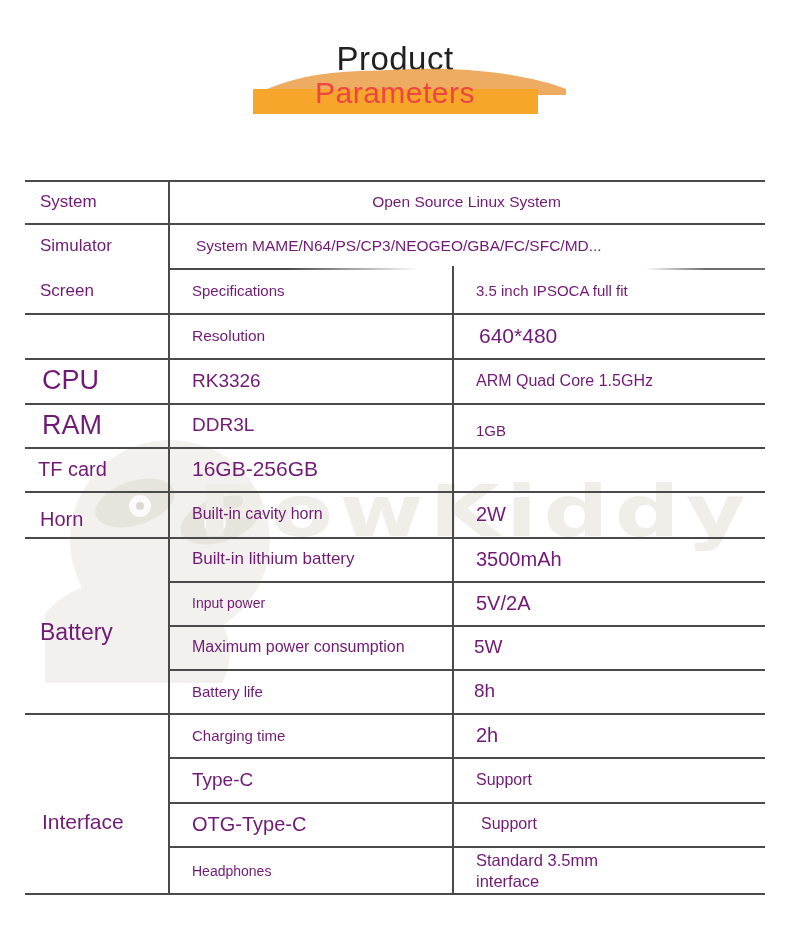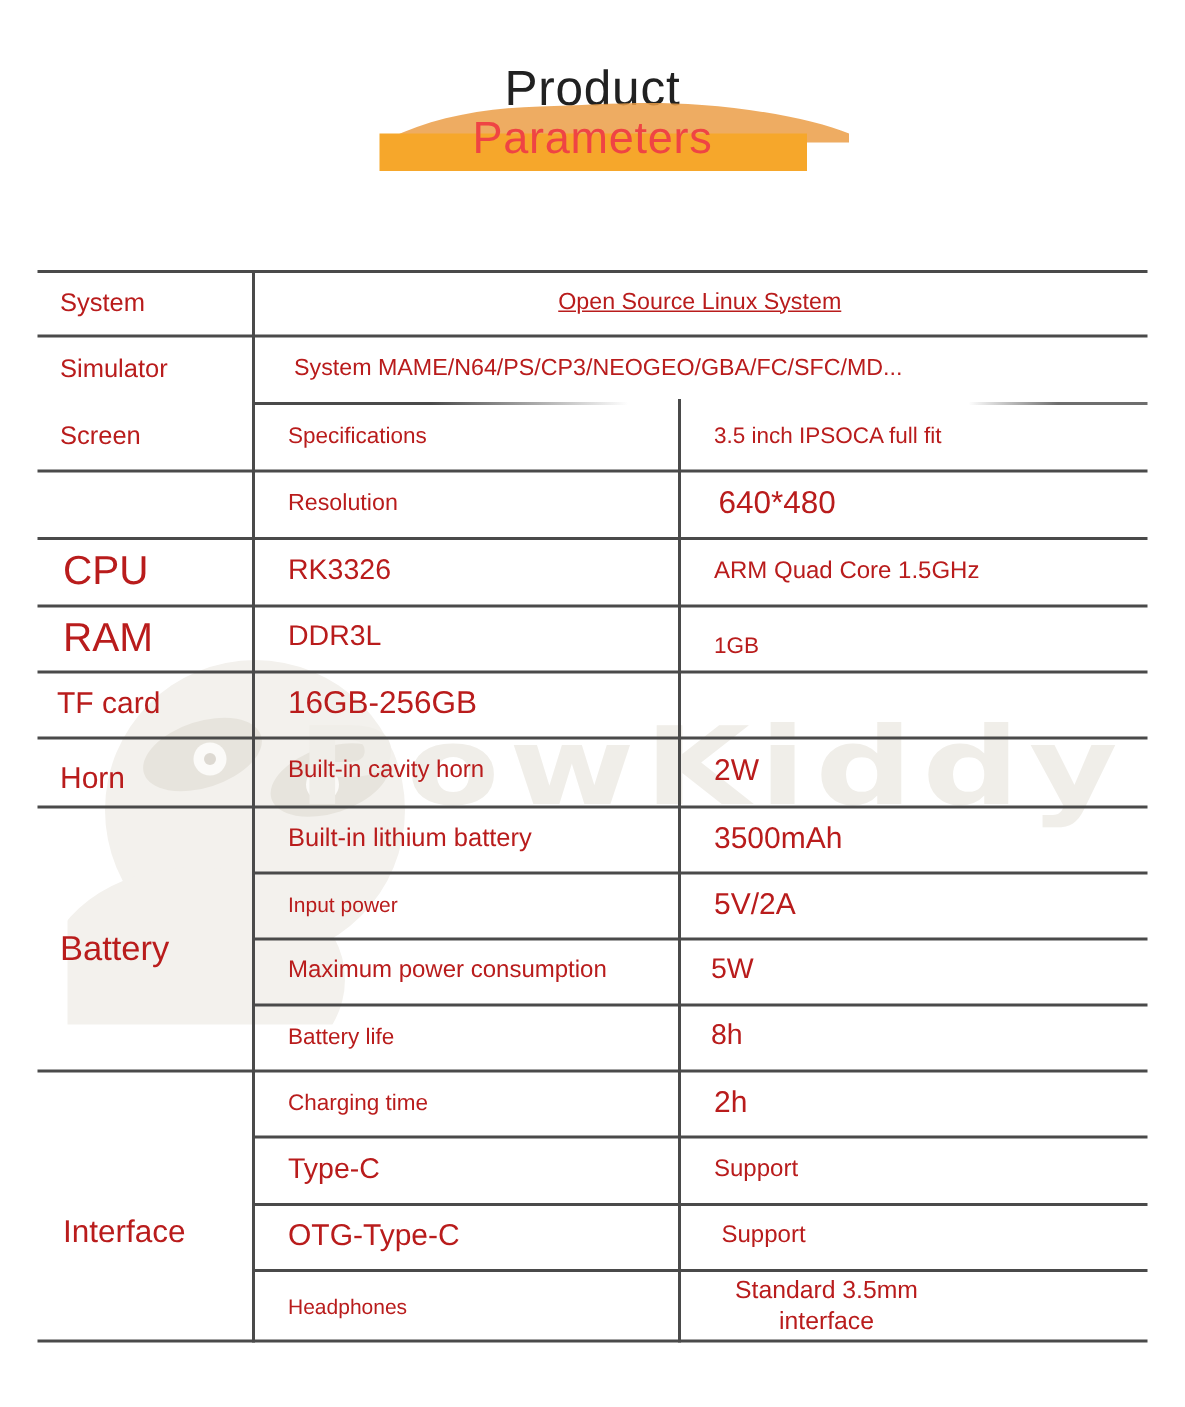--- a/index.html
+++ b/index.html
@@ -17,22 +17,22 @@
            font-weight:bold;font-size:72px;line-height:78px;color:#F0EEE9;
            letter-spacing:5px;transform:scaleX(1.26);transform-origin:left center;
            white-space:nowrap;}
   
   .hline{position:absolute;height:2px;background:#4A4A4A;}
   .hline-fade{position:absolute;height:2px;left:168px;width:597px;
       background:linear-gradient(90deg,#4A4A4A 0%,#4A4A4A 20%,rgba(74,74,74,0) 42%,
                  rgba(74,74,74,0) 80%,#6E6E6E 90%,#6E6E6E 100%);}
   .vline{position:absolute;width:2px;background:#4A4A4A;}
   
-  .cell{position:absolute;display:flex;align-items:center;color:#b91c1c;white-space:nowrap;text-align:center;}
-  .center{justify-content:center;text-decoration:underline;}
+  .cell{position:absolute;display:flex;align-items:center;color:#701a75;white-space:nowrap;}
+  .center{justify-content:center;}
 </style>
 </head>
 <body>
 
 <div id="page">
 
   <svg class="wm-mascot" viewBox="0 0 250 255" xmlns="http://www.w3.org/2000/svg">
     <circle cx="125" cy="112" r="100" fill="#F3F1ED"></circle>
     <ellipse cx="85" cy="225" rx="100" ry="75" fill="#F3F1ED"></ellipse>
     <ellipse cx="90" cy="75" rx="41" ry="22" fill="#E7E4DD" transform="rotate(-18 90 75)"></ellipse>

